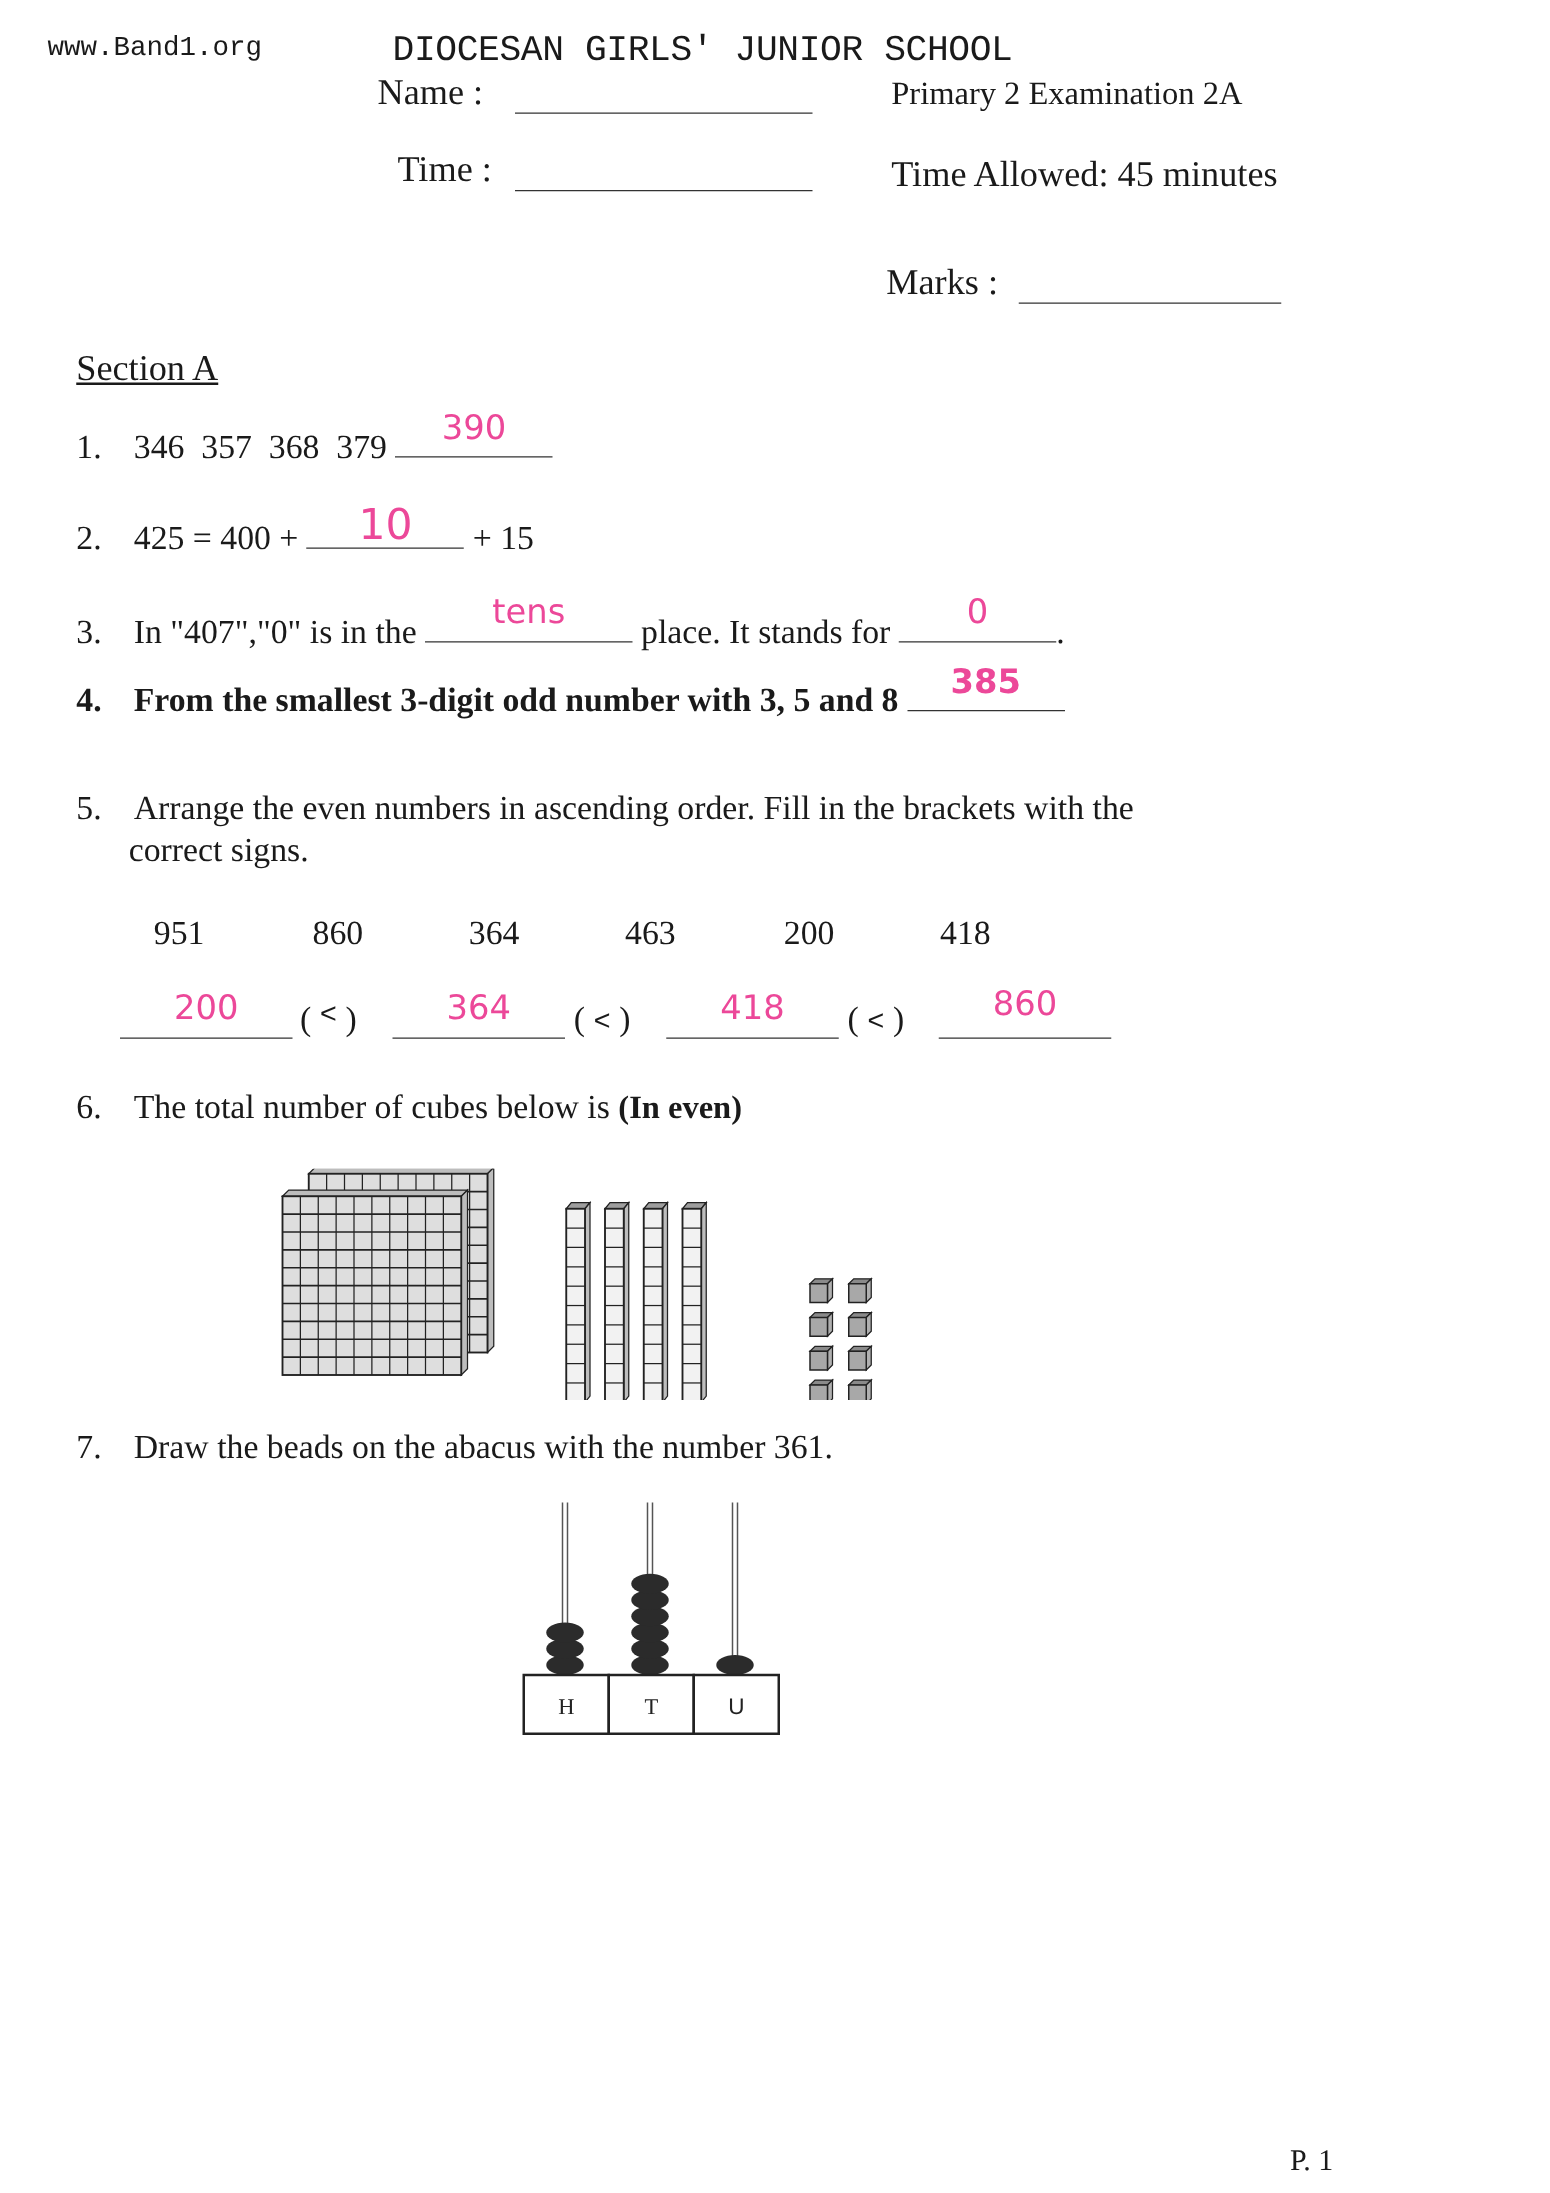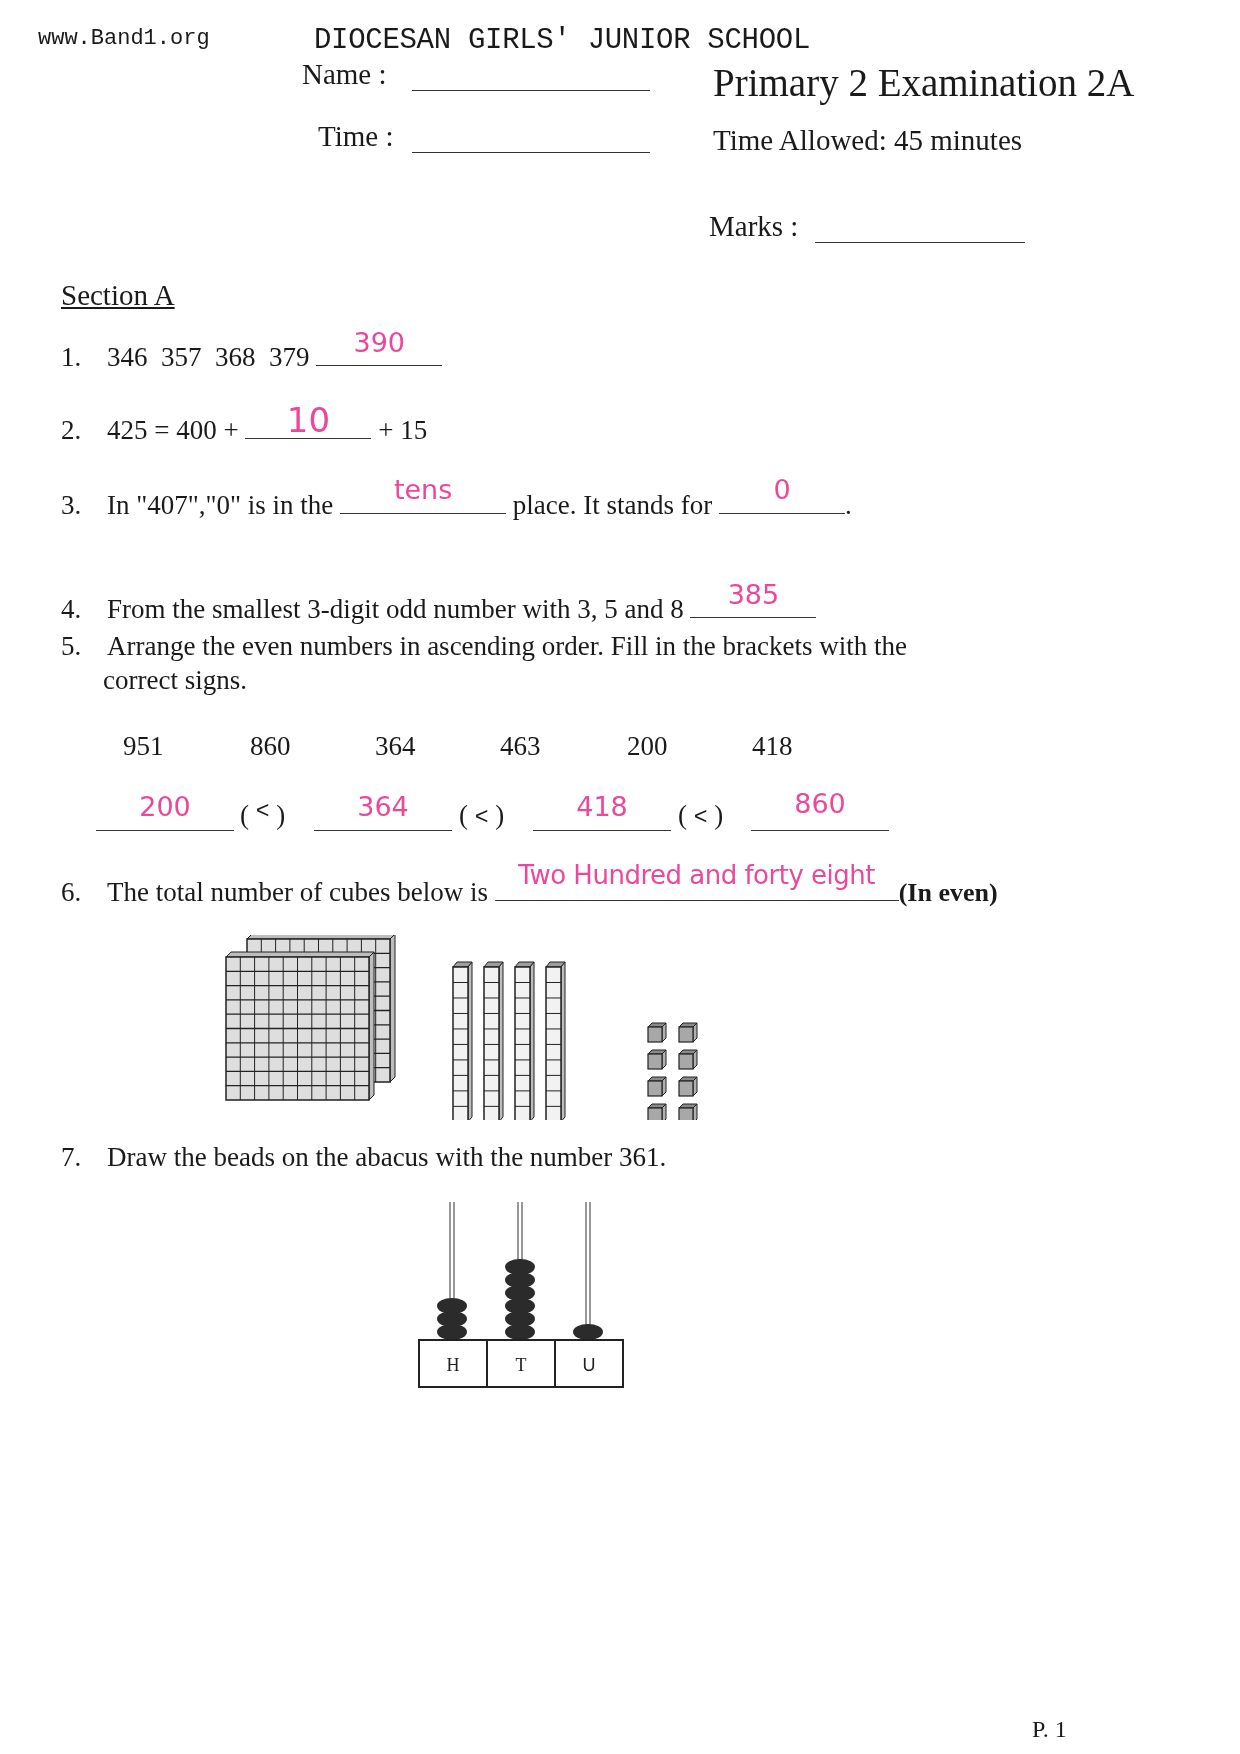--- a/index.html
+++ b/index.html
@@ -17,21 +17,21 @@
 
 <div class="abs sans" style="left:38px; top:26px; font-size:22px;">www.Band1.org</div>
 <div class="abs sans" style="left:314px; top:24px; font-size:29px; letter-spacing:-0.3px;">DIOCESAN GIRLS' JUNIOR SCHOOL</div>
 
 <div class="abs serif" style="left:302px; top:58px; font-size:29px;">Name :</div>
 <div class="abs" style="left:412px; top:66px; width:238px; height:24px; border-bottom:1.5px solid #333;"></div>
 
 <div class="abs serif" style="left:318px; top:120px; font-size:29px;">Time :</div>
 <div class="abs" style="left:412px; top:128px; width:238px; height:24px; border-bottom:1.5px solid #333;"></div>
 
-<div class="abs serif" style="left:713px; top:60px; font-size:39px;">Primary 2 Examination 2A</div>
+<div class="abs serif" style="left:713px; top:60px; font-size:26px;">Primary 2 Examination 2A</div>
 <div class="abs serif" style="left:713px; top:124px; font-size:29px;">Time Allowed: 45 minutes</div>
 
 <div class="abs serif" style="left:709px; top:210px; font-size:29px;">Marks :</div>
 <div class="abs" style="left:815px; top:218px; width:210px; height:24px; border-bottom:1.5px solid #333;"></div>
 
 <div class="abs serif" style="left:61px; top:279px; font-size:29px; text-decoration:underline;">Section A</div>
 
 <div class="abs serif q" style="left:61px; top:335px;">
   <span class="num">1.</span><span style="white-space:pre;">346  357  368  379</span>
   <span class="blank" style="width:126px; height:30px;">
@@ -51,21 +51,21 @@
   <span class="num">3.</span><span>In "407","0" is in the</span>
   <span class="blank" style="width:166px; height:30px;">
     <span class="hand" style="top:-9px; font-size:27px;">tens</span>
   </span>
   <span>place. It stands for</span>
   <span class="blank" style="width:126px; height:30px;">
     <span class="hand" style="top:-9px; font-size:27px;">0</span>
   </span><span>.</span>
 </div>
 
-<div class="abs serif q" style="left:61px; top:587px;">
+<div class="abs serif q" style="left:61px; top:538px;font-weight:bold;">
   <span class="num">4.</span><span>From the smallest 3-digit odd number with 3, 5 and 8</span>
   <span class="blank" style="width:126px; height:30px;">
     <span class="hand" style="top:-8px; font-size:27px;">385</span>
   </span>
 </div>
 
 <div class="abs serif q" style="left:61px; top:631px;">
   <span class="num">5.</span><span>Arrange the even numbers in ascending order. Fill in the brackets with the</span>
 </div>
 <div class="abs serif q" style="left:103px; top:665px;">correct signs.</div>
@@ -88,23 +88,21 @@
 <div class="abs" style="left:533px; top:800px; width:138px; height:30px; border-bottom:1.5px solid #333;">
   <span class="hand" style="top:-9px; font-size:27px;">418</span>
 </div>
 <div class="abs serif q" style="left:678px; top:800px;">( <span class="sans" style="font-size:23px;">&lt;</span> )</div>
 <div class="abs" style="left:751px; top:800px; width:138px; height:30px; border-bottom:1.5px solid #333;">
   <span class="hand" style="top:-12px; font-size:27px;">860</span>
 </div>
 
 <div class="abs serif q" style="left:61px; top:870px;">
   <span class="num">6.</span><span>The total number of cubes below is</span>
-  <span class="blank" style="width:404px; height:30px;">
-    <span class="hand" style="top:-10px; font-size:26px; letter-spacing:-0.5px;">Two Hundred and forty eight</span>
-  </span><span style="font-weight:bold; font-size:26px;">(In even)</span>
+  <span style="font-weight:bold; font-size:26px;">(In even)</span>
 </div>
 
 <svg class="abs" id="blocks" style="left:220px; top:935px;" width="500" height="185">
     <g>
       <polygon points="27,4 32,-1 175,-1 170,4" fill="#bdbdbd" stroke="#222" stroke-width="1"></polygon>
       <polygon points="170,4 175,-1 175,142 170,147" fill="#bdbdbd" stroke="#222" stroke-width="1"></polygon>
       <rect x="27" y="4" width="143" height="143" fill="#dedede" stroke="#222" stroke-width="1.5"></rect>
       <line x1="41.3" y1="4" x2="41.3" y2="147" stroke="#222" stroke-width="1"></line>
       <line x1="27" y1="18.3" x2="170" y2="18.3" stroke="#222" stroke-width="1.3"></line>
       <line x1="55.6" y1="4" x2="55.6" y2="147" stroke="#222" stroke-width="1"></line>

